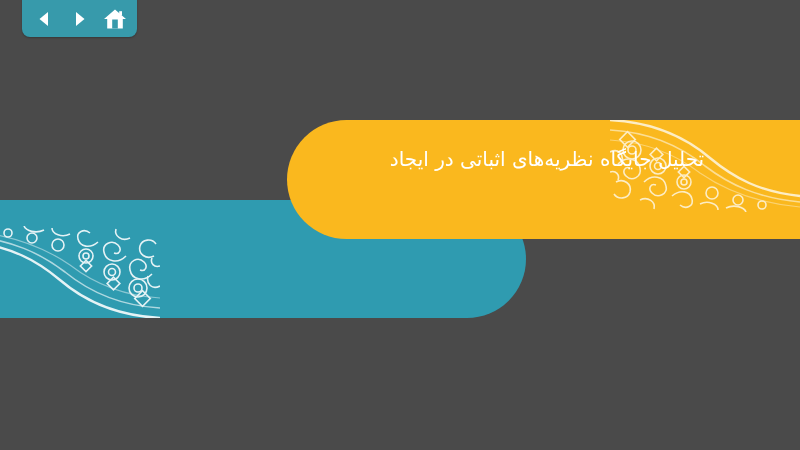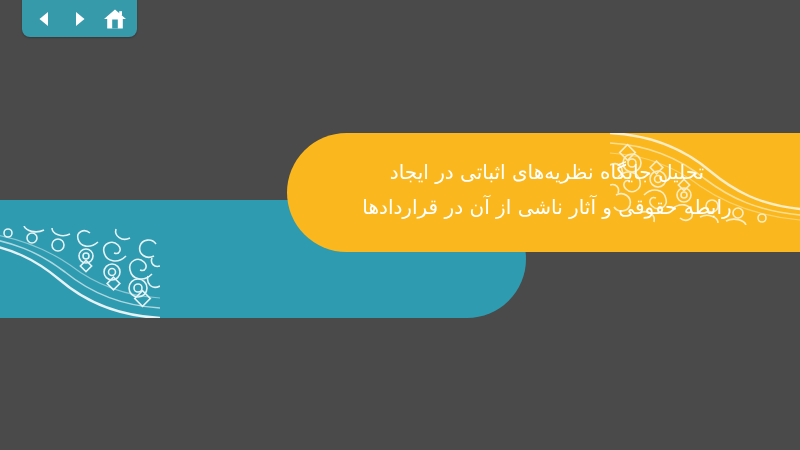--- a/index.html
+++ b/index.html
@@ -60,21 +60,21 @@
     bottom: 0px;
     width: 190px;
     height: 92px;
     opacity: 0.95;
   }
 
   
   #orange-banner {
     position: absolute;
     left: 287px;
-    top: 133px;
+    top: 120px;
     width: 513px;
     height: 119px;
     background: #fab81e;
     border-radius: 60px 0 0 60px;
     z-index: 20;
     overflow: hidden;
   }
   #orange-ornament {
     position: absolute;
     right: 0px;
@@ -198,18 +198,17 @@
           <path d="M90,84 C98,80 108,84 108,90"></path>
           <path d="M116,88 C124,84 134,87 136,92"></path>
           <path d="M0,32 C8,28 14,34 12,42"></path>
           <path d="M0,52 C6,50 10,55 8,60"></path>
         </g>
       </svg>
     </span>
 
     <div id="title-block">
       <div class="title-line">تحلیل جایگاه نظریه‌های اثباتی در ایجاد</div>
-      <div class="title-line">رابطه حقوقی و آثار ناشی از آن در قراردادها</div>
     </div>
 
   </div>
 
 </div>
 
 </body></html>

